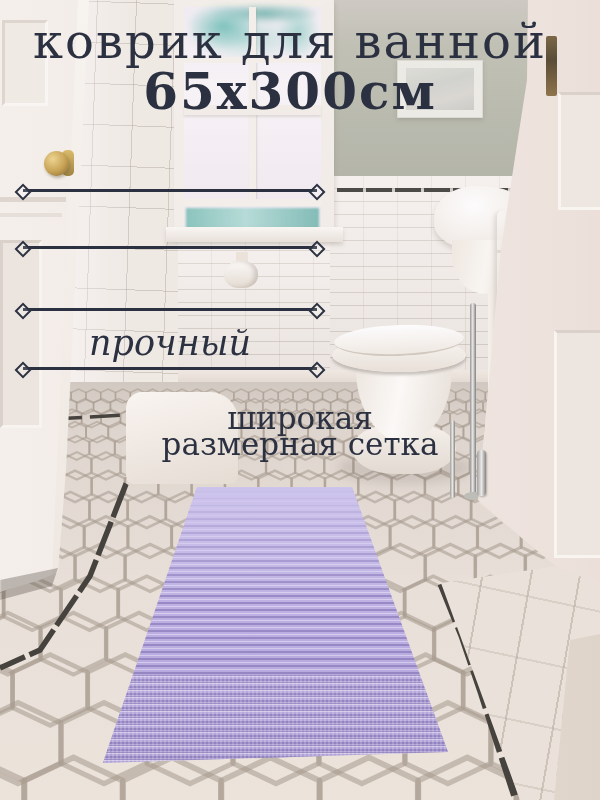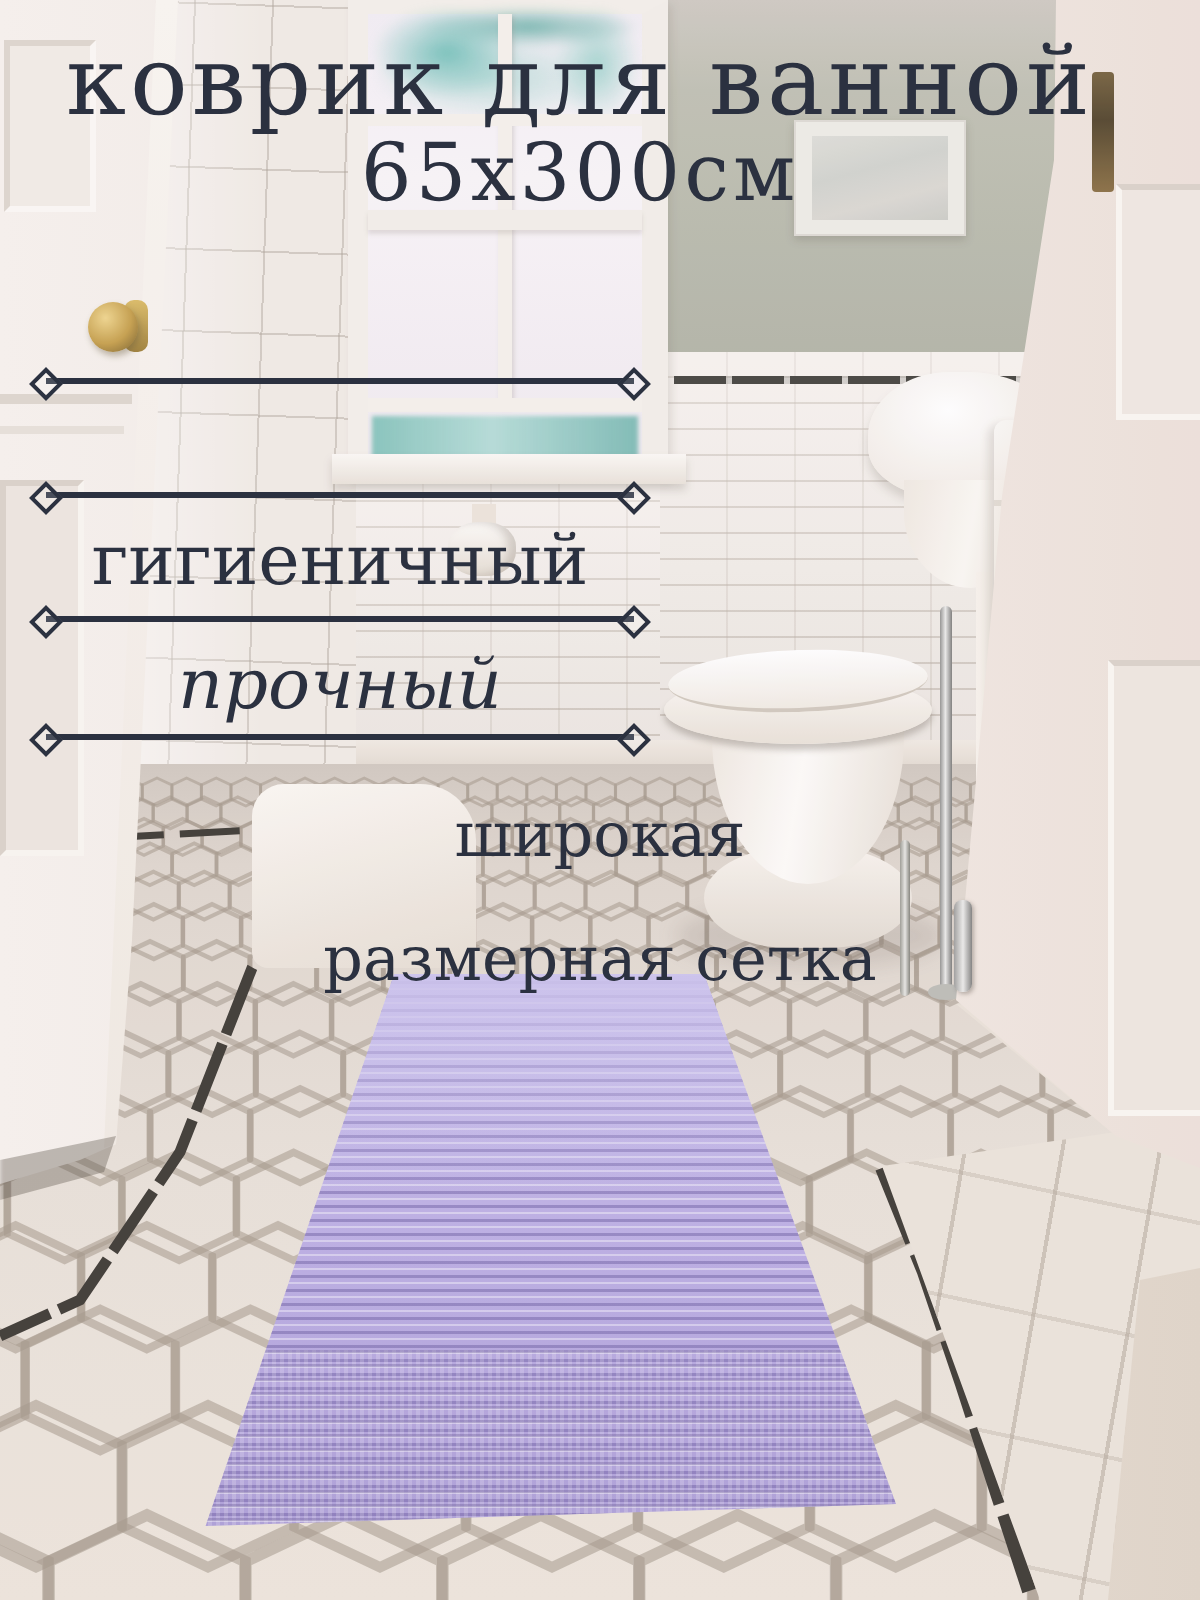--- a/index.html
+++ b/index.html
@@ -145,31 +145,31 @@
   .hinge{left:546px;top:36px;width:11px;height:60px;border-radius:2px;
     background:linear-gradient(180deg,#6f5a35,#4a3c22 40%,#84683a);}
   .door-handle{left:477px;top:450px;width:9px;height:46px;border-radius:4px;
     background:linear-gradient(90deg,#9a9a98,#eaeae8 50%,#7b7b79);box-shadow:1px 1px 2px rgba(80,70,60,.4);}
 
   .photo-tint{left:0;top:0;width:600px;height:800px;background:rgba(240,228,232,.10);pointer-events:none;}
 
   
   .txt{color:var(--txt,#2b3140);white-space:nowrap;text-align:center;line-height:1.05;}
   .title{left:0;top:16px;width:580px;font-size:48px;letter-spacing:2px;}
-  .size{left:0;top:66px;width:580px;font-size:40px;font-weight:normal;letter-spacing:2px;}
+  .size{left:0;top:66px;width:580px;font-size:50px;font-weight:bold;letter-spacing:2px;}
   .feat{left:0;width:340px;font-size:35px;}
   .f1{top:142px;}.f2{top:202px;}.f3{top:263px;}.f4{top:325px;font-style:italic;}
   .rule{left:23px;width:294px;height:3px;background:var(--txt,#2b3140);}
   .r1{top:189px;}.r2{top:246px;}.r3{top:308px;}.r4{top:367px;}
   .rule::before,.rule::after{content:"";position:absolute;top:-3.5px;width:8px;height:8px;
     border:2.5px solid var(--txt,#2b3140);transform:rotate(45deg);background:rgba(255,255,255,.15);}
   .rule::before{left:-6px;}
   .rule::after{right:-6px;}
   .note1{left:0;top:402px;width:600px;font-size:31px;}
-  .note2{left:0;top:428px;width:600px;font-size:31px;margin-top:36px;}
+  .note2{left:0;top:428px;width:600px;font-size:31px;}
 </style>
 </head>
 <body>
 
 <div class="scene">
 
   <div class="sage-wall"></div>
   <div class="picture-frame">
       <i></i>
     </div>
@@ -545,19 +545,18 @@
     <div class="hinge"></div>
   </div>
   <div class="door-handle"></div>
 
   <div class="photo-tint"></div>
 
   <div class="txt title">коврик для ванной</div>
   <div class="txt size">65х300см</div>
   <div class="rule r1"></div>
   <div class="rule r2"></div>
-  <div class="txt feat f3">гигиеничный</div>
   <div class="rule r3"></div>
   <div class="txt feat f4">прочный</div>
   <div class="rule r4"></div>
   <div class="txt note1">широкая</div>
   <div class="txt note2">размерная сетка</div>
 </div>
 
 </body></html>

